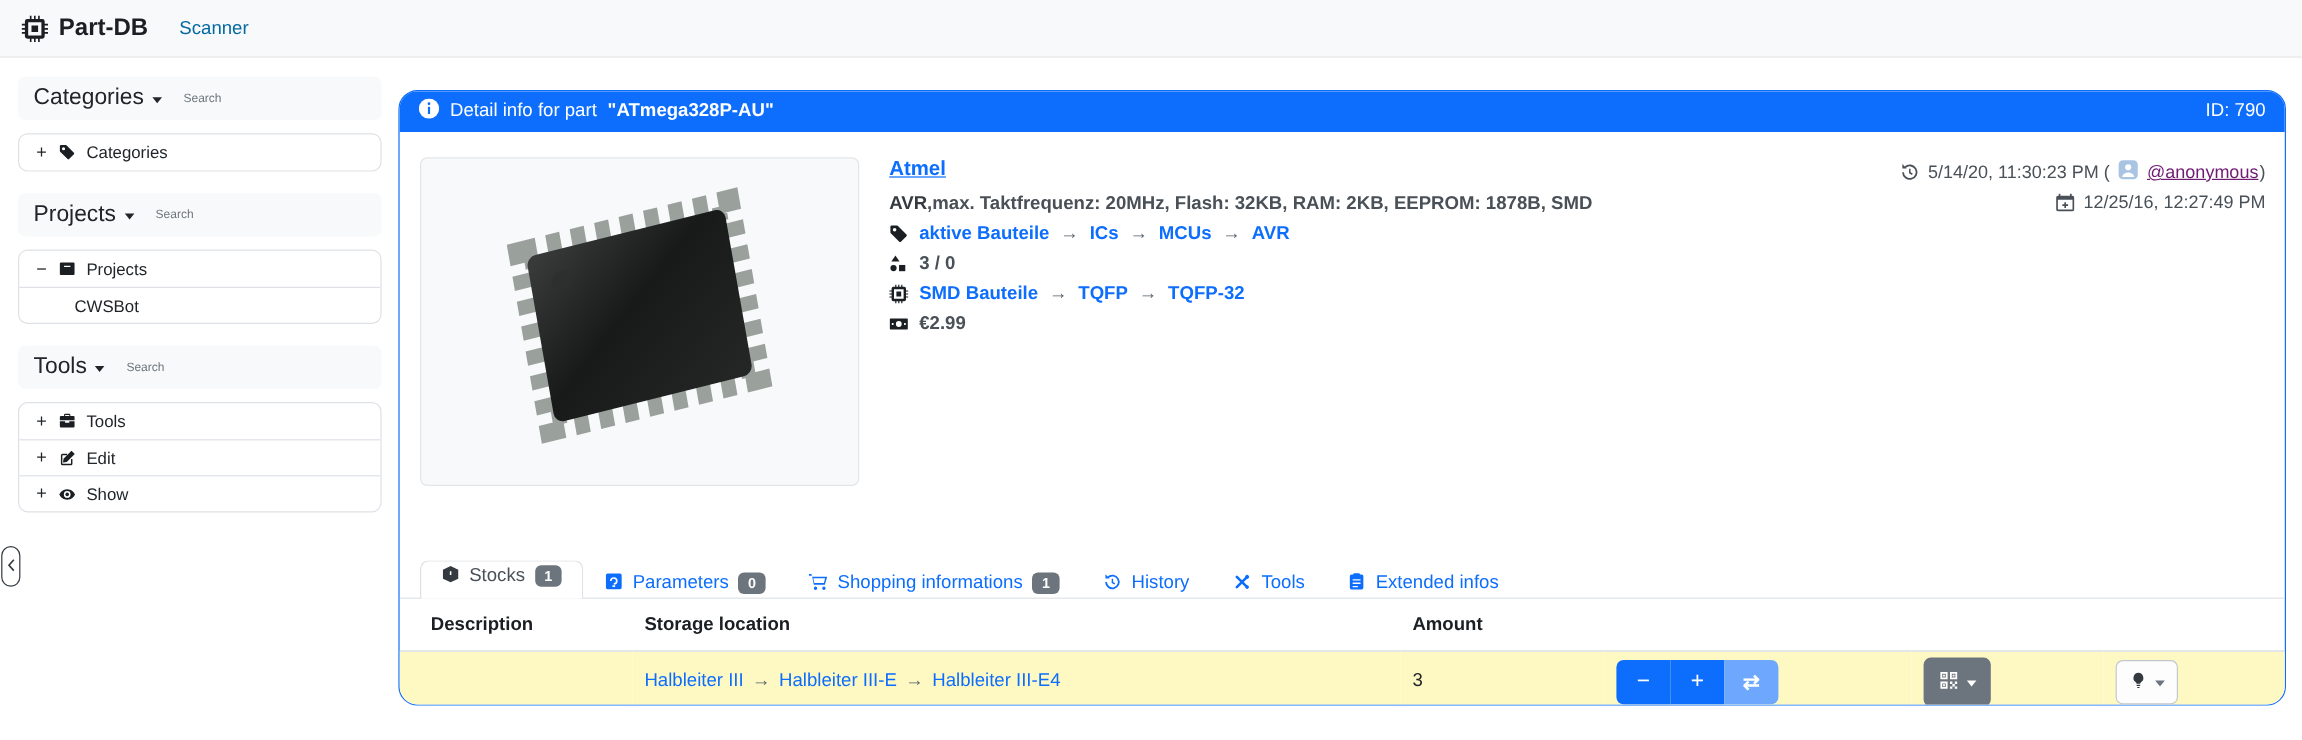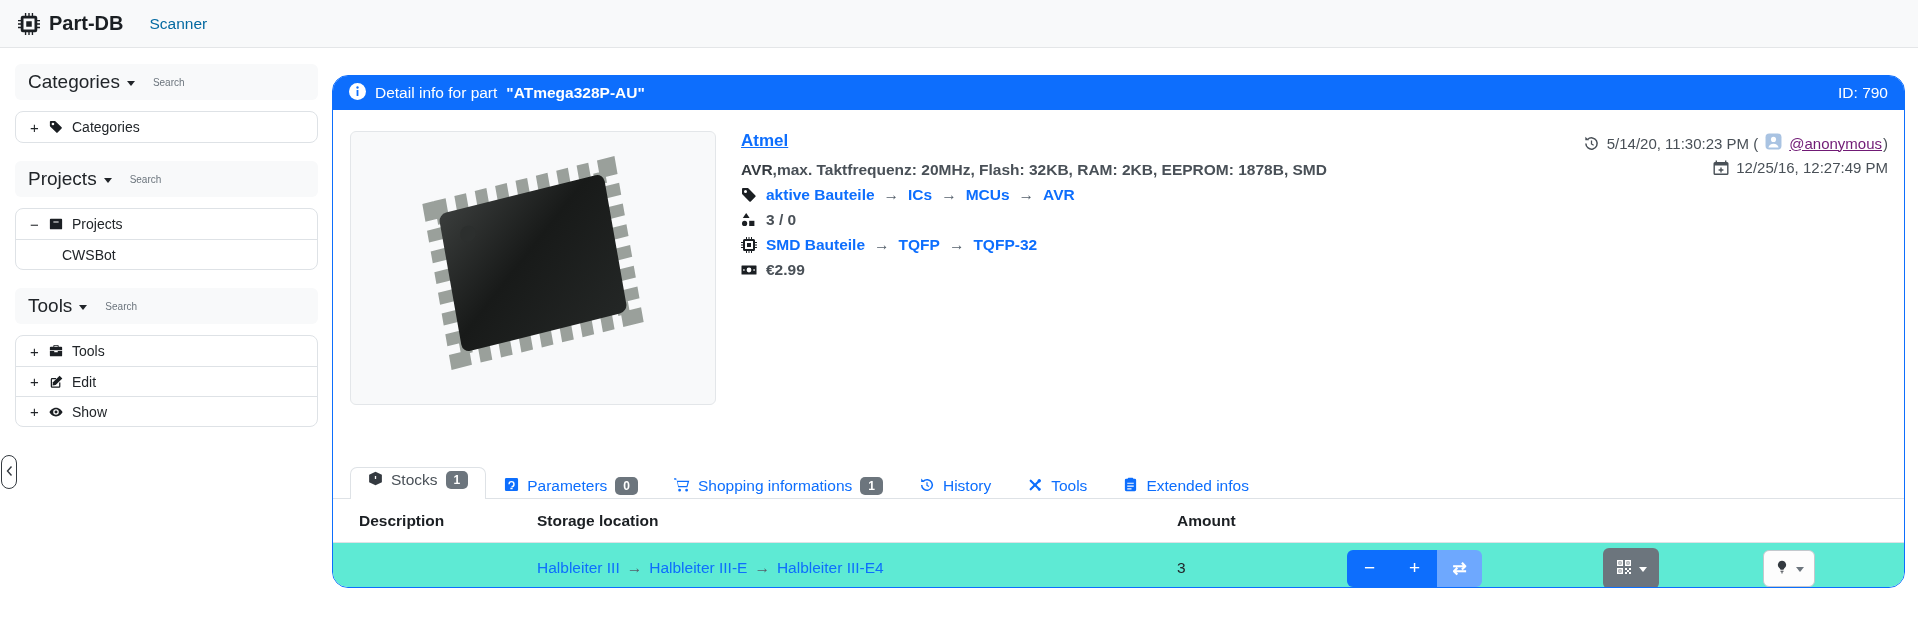--- a/index.html
+++ b/index.html
@@ -95,21 +95,21 @@
   .stock-table { width:100%; border-collapse:collapse; }
   .stock-table th { text-align:left; font-size:15.5px; font-weight:700; color:#1b1f23;
     padding:13px 10px 12px 10px; border-bottom:1px solid #dee2e6; }
   .stock-table th:first-child, .stock-table td:first-child { padding-left:26px; }
   .col-desc  { width:194px; }
   .col-loc   { width:640px; }
   .col-amt   { width:170px; }
   .col-qty   { width:256px; }
   .col-qr    { width:160px; }
   .stock-table td { padding:0 10px; height:51px; vertical-align:middle; font-size:15.5px; color:#212529; }
-  .row-striped { background:#5eead4; }
+  .row-striped { background:#fef9c3; }
   .stock-table .crumbs a { font-weight:400; }
   .stock-table .sep::before { margin:0 7px; }
 
   .qty-group { display:inline-flex; }
   .btn-qty { width:45px; height:37px; border:none; color:#fff; background:#0d6efd;
     font-size:19px; cursor:pointer; display:inline-flex; align-items:center; justify-content:center; }
   .btn-qty.minus { border-radius:6px 0 0 6px; }
   .btn-qty.swap  { background:#6ea8fe; border-radius:0 6px 6px 0; font-size:17px; font-weight:700; }
   .btn-qty.swap::before { content:"\21C4"; }
   .btn-qr { width:56px; height:41px; background:#6c757d; border:none; border-radius:6px;

